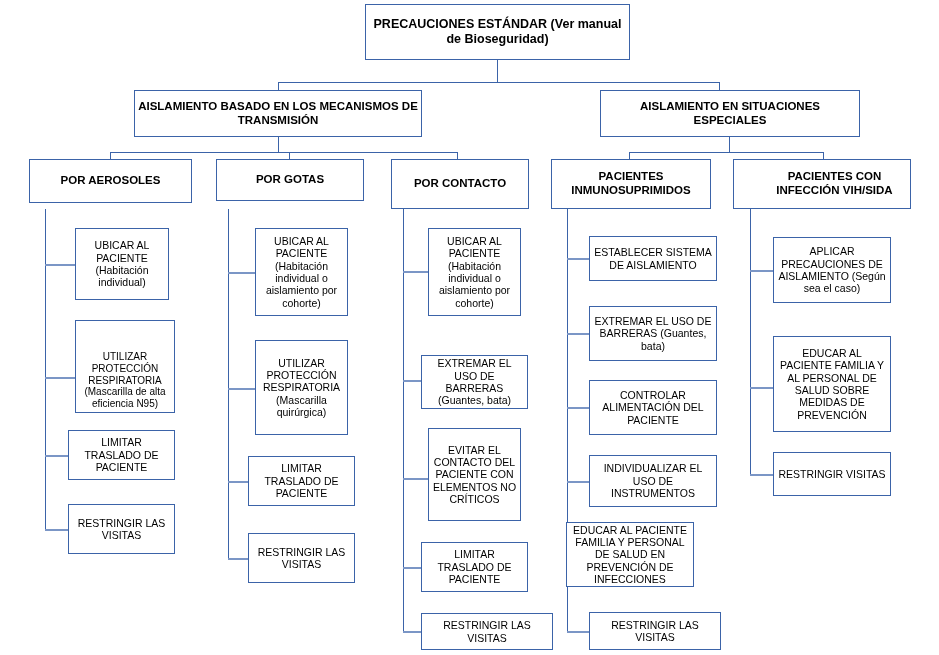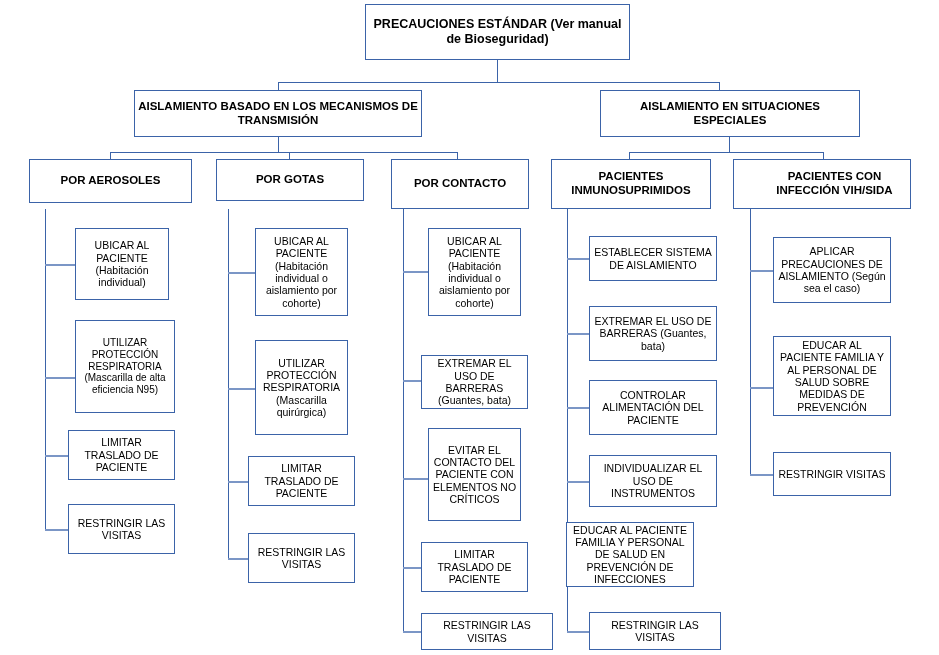--- a/index.html
+++ b/index.html
@@ -112,21 +112,21 @@
 
   <div class="line v" style="left:45px; top:209px; width:1px; height:320px;"></div>
   <div class="line stub" style="left:45px; top:264px; width:30px;"></div>
   <div class="line stub" style="left:45px; top:377px; width:30px;"></div>
   <div class="line stub" style="left:45px; top:455px; width:30px;"></div>
   <div class="line stub" style="left:45px; top:529px; width:30px;"></div>
 
   <div class="node leaf" style="left:75px; top:228px; width:94px; height:72px;">
     <span>UBICAR AL PACIENTE (Habitación individual)</span>
   </div>
-  <div class="node leaf leaf-sm" style="left:75px; top:320px; width:100px; height:93px;">
+  <div class="node leaf leaf-sm" style="left:75px; top:320px; width:100px; height:93px;align-items:flex-end;">
     <span>UTILIZAR PROTECCIÓN RESPIRATORIA (Mascarilla de alta eficiencia N95)</span>
   </div>
   <div class="node leaf" style="left:68px; top:430px; width:107px; height:50px;">
     <span>LIMITAR TRASLADO DE PACIENTE</span>
   </div>
   <div class="node leaf" style="left:68px; top:504px; width:107px; height:50px;">
     <span>RESTRINGIR LAS VISITAS</span>
   </div>
 
   <div class="line v" style="left:228px; top:209px; width:1px; height:349px;"></div>
@@ -199,20 +199,20 @@
   </div>
 
   <div class="line v" style="left:750px; top:209px; width:1px; height:265px;"></div>
   <div class="line stub" style="left:750px; top:270px; width:23px;"></div>
   <div class="line stub" style="left:750px; top:387px; width:23px;"></div>
   <div class="line stub" style="left:750px; top:474px; width:23px;"></div>
 
   <div class="node leaf" style="left:773px; top:237px; width:118px; height:66px;text-align:center;">
     <span>APLICAR PRECAUCIONES DE AISLAMIENTO (Según sea el caso)</span>
   </div>
-  <div class="node leaf" style="left:773px; top:336px; width:118px; height:80px;">
+  <div class="node leaf" style="left:773px; top:336px; width:118px; height:96px;">
     <span>EDUCAR AL PACIENTE FAMILIA Y AL PERSONAL DE SALUD SOBRE MEDIDAS DE PREVENCIÓN</span>
   </div>
   <div class="node leaf" style="left:773px; top:452px; width:118px; height:44px;">
     <span>RESTRINGIR VISITAS</span>
   </div>
 
 </div>
 
 </body></html>

